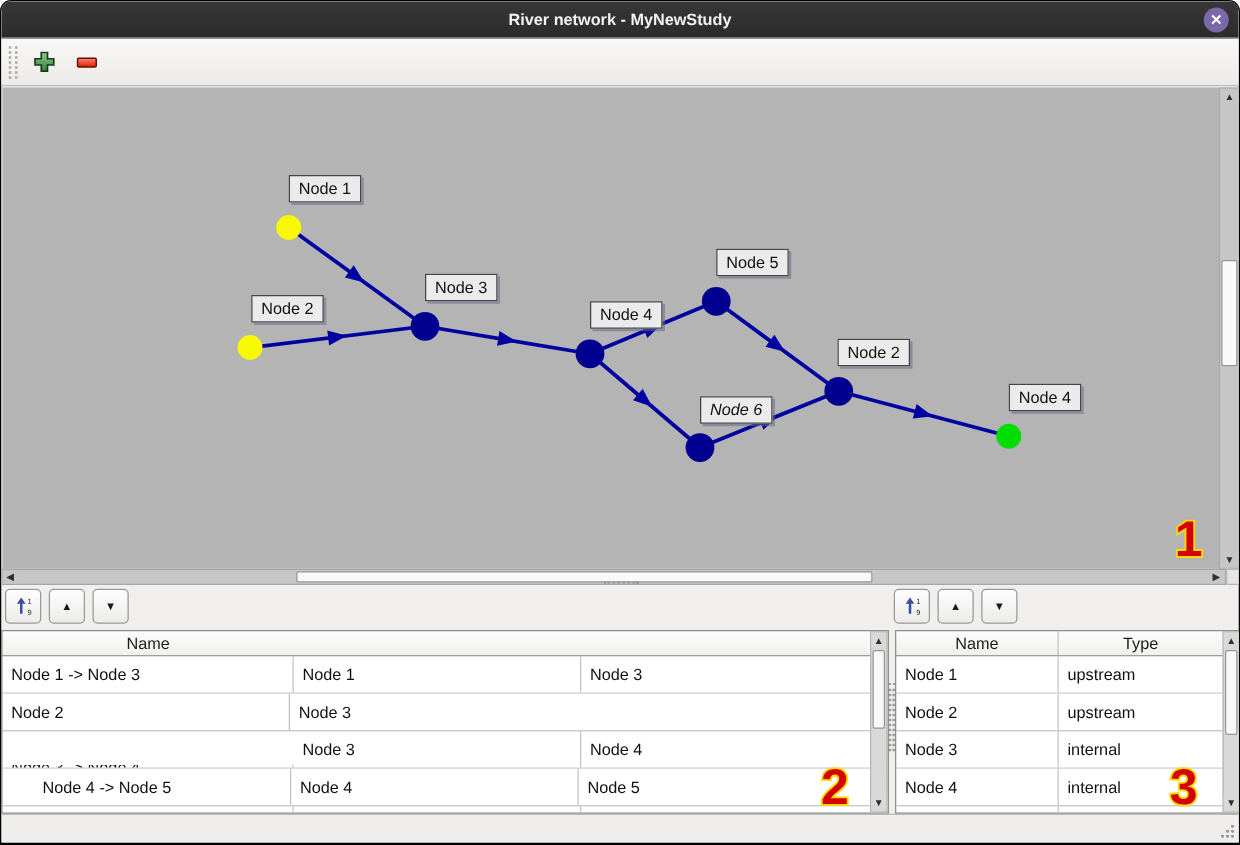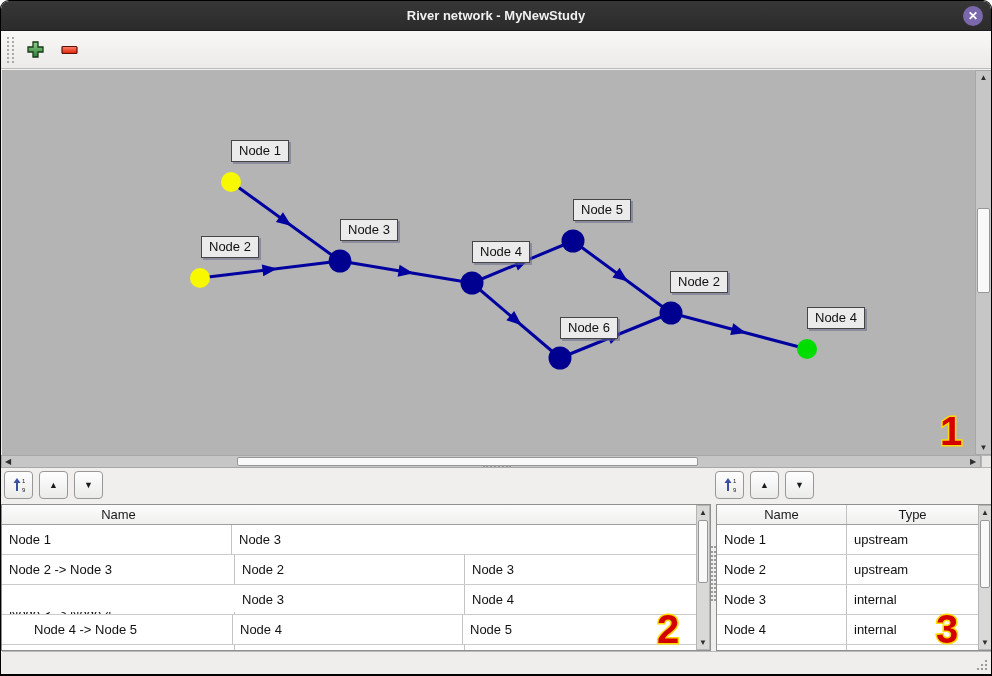--- a/index.html
+++ b/index.html
@@ -157,21 +157,21 @@
       </svg>
 
     <svg class="annotation" style="left:928px; top:339px;" width="42" height="46">
       <text x="21" y="36" text-anchor="middle" font-size="40" font-weight="bold" fill="#d40000" stroke="#ffd900" stroke-width="3" paint-order="stroke">1</text>
     </svg>
   <div class="node-label" style="left: 229px; top: 70px;">Node 1</div>
       <div class="node-label" style="left: 199px; top: 166px;">Node 2</div>
       <div class="node-label" style="left: 338px; top: 149px;">Node 3</div>
       <div class="node-label" style="left: 470px; top: 171px;">Node 4</div>
       <div class="node-label" style="left: 571px; top: 129px;">Node 5</div>
-      <div class="node-label" style="left: 558px; top: 247px;">Node 6</div>
+      <div class="node-label" style="left: 558px; top: 247px; font-style: italic;">Node 6</div>
       <div class="node-label" style="left: 668px; top: 201px;">Node 2</div>
       <div class="node-label" style="left: 805px; top: 237px;">Node 4</div>
     </div>
 
   <div class="sb" style="left:974px; top:69px; width:17px; height:385px;">
     <div class="sb-arrow" style="left:0; top:0; width:15px; height:13px;">
         <span>▲</span>
       </div>
     <div class="sb-thumb" style="left:1px; top:137px; width:13px; height:85px;"></div>
     <div class="sb-arrow" style="left:0; bottom:0; width:15px; height:13px;">
@@ -224,25 +224,25 @@
         <span>▼</span>
       </div>
   </div>
 
   <div class="dtable" style="left:0; width:710px; height:147px;">
     <div class="t-header">
       <div class="t-hcell" style="width:233px;">Name</div>
     </div>
     <div id="left-tbody">
         <div class="t-row">
+          <div class="t-cell" style="width: 233px;">Node 1 -&gt; Node 3</div>
           <div class="t-cell" style="width: 230px;">Node 1</div>
           <div class="t-cell" style="width: 231px;">Node 3</div>
         </div>
         <div class="t-row">
-          <div class="t-cell" style="width: 233px;">Node 2 -&gt; Node 3</div>
           <div class="t-cell" style="width: 230px;">Node 2</div>
           <div class="t-cell" style="width: 231px;">Node 3</div>
         </div>
         <div class="t-row">
           <div class="t-cell" style="width: 233px; margin-top: 27px;">Node 3 -&gt; Node 4</div>
           <div class="t-cell" style="width: 230px;">Node 3</div>
           <div class="t-cell" style="width: 231px;">Node 4</div>
         </div>
         <div class="t-row">
           <div class="t-cell" style="width: 231px; padding-left: 32px;">Node 4 -&gt; Node 5</div>

